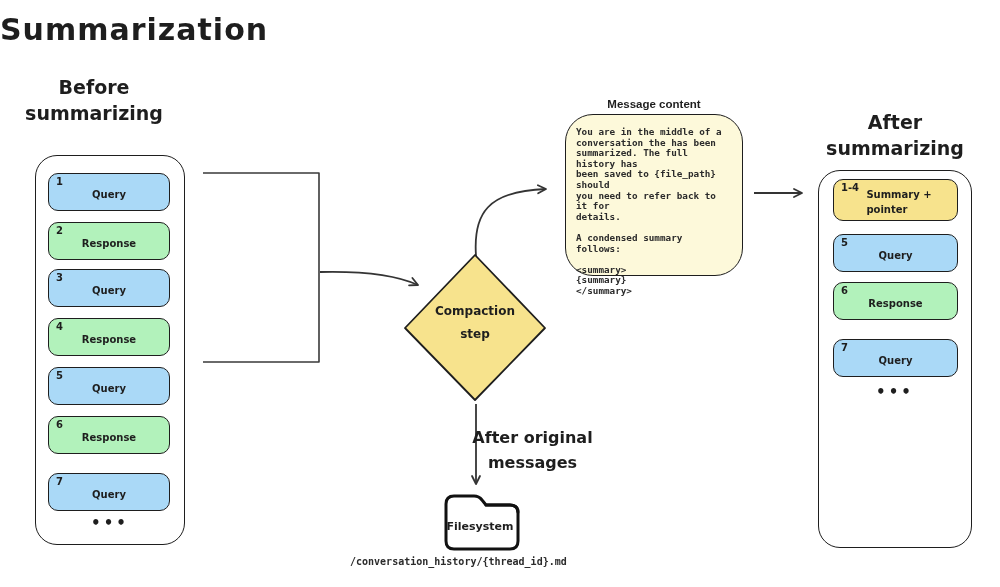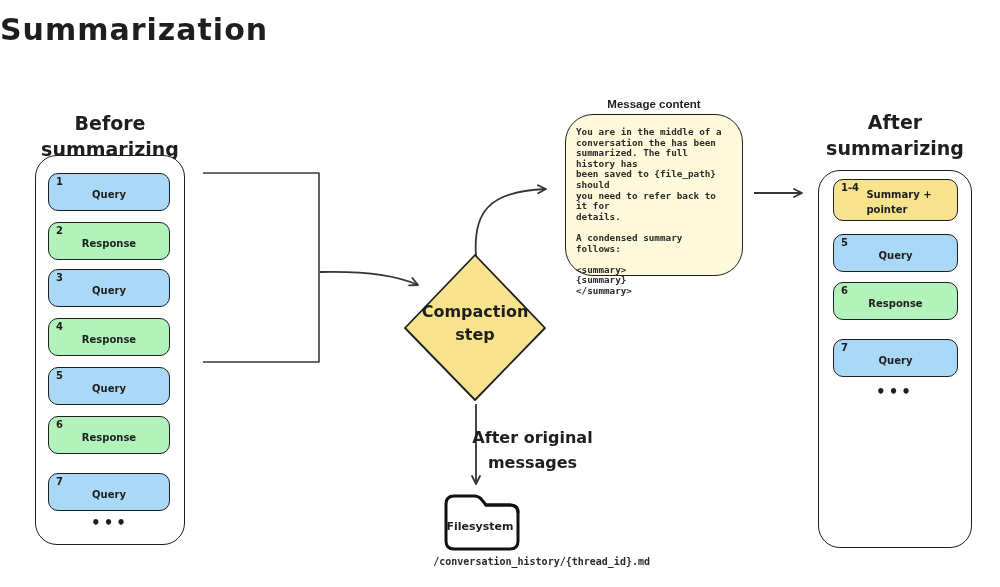--- a/index.html
+++ b/index.html
@@ -72,21 +72,21 @@
     font-size: 15px;
     font-weight: 700;
     letter-spacing: 3px;
   }
   .diamond-label {
     position: absolute;
     left: 405px;
     top: 300px;
     width: 140px;
     text-align: center;
-    font-size: 16px;
+    font-size: 12px;
     font-weight: 600;
     line-height: 23px;
     white-space: pre-line;
   }
   .note-label {
     position: absolute;
     left: 565px;
     top: 98px;
     width: 178px;
     text-align: center;
@@ -137,21 +137,21 @@
     top: 32px;
     text-align: center;
     font-size: 11px;
     font-weight: 600;
   }
   .path-caption {
     position: absolute;
     left: 350px;
     top: 556px;
     width: 300px;
-    text-align: right;
+    text-align: left;
     font-size: 10px;
     font-weight: 700;
     font-family: "DejaVu Sans Mono", "Liberation Mono", monospace;
     color: #2b2b2b;
   }
   svg.overlay {
     position: absolute;
     top: 0; left: 0;
     width: 1000px;
     height: 587px;
@@ -178,21 +178,21 @@
 
     <path d="M754,193 L802,193" fill="none" stroke="#343434" stroke-width="1.8" marker-end="url(#ah)"></path>
 
     <path d="M476,404 L476,484" fill="none" stroke="#343434" stroke-width="1.8" marker-end="url(#ah)"></path>
 
     <polygon points="475,255 545,328 475,400 405,328" fill="#f7e38d" stroke="#1e1e1e" stroke-width="1.8" stroke-linejoin="round"></polygon>
   </svg>
 
   <div class="title">Summarization</div>
 
-  <div class="section-label" style="left:30px; top:74px; width:160px;margin-top:36px;">Before
+  <div class="section-label" style="left:14px; top:74px; width:160px;">Before
 summarizing</div>
 
   <div class="container-box" style="left:35px; top:155px; width:150px; height:390px;">
     <div class="msg" style="top:17px" data-type="query">
       <span class="num">1</span>
       <span class="lbl">Query</span>
     </div>
     <div class="msg" style="top:66px" data-type="response">
       <span class="num">2</span>
       <span class="lbl">Response</span>

